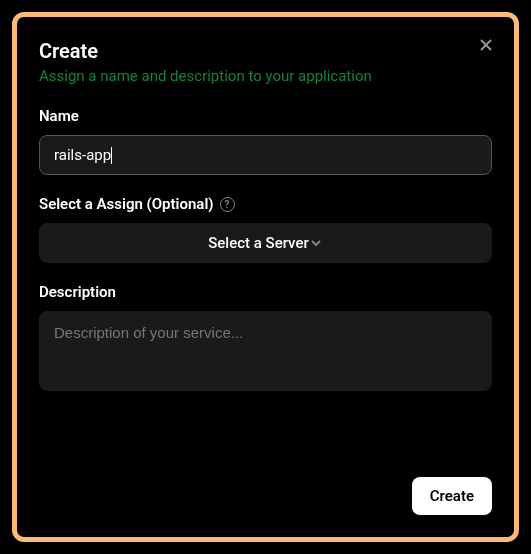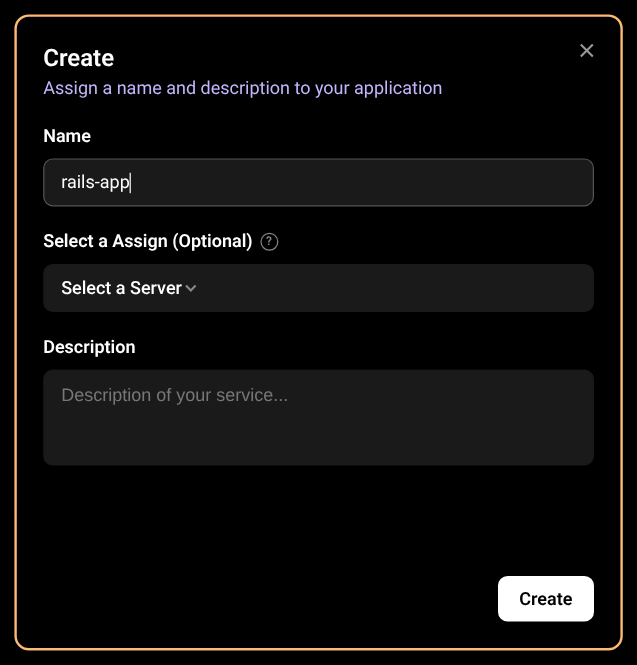--- a/index.html
+++ b/index.html
@@ -9,21 +9,21 @@
     }
     body {
       background: #000;
       font-family: -apple-system, BlinkMacSystemFont, "Segoe UI", Roboto, Helvetica, Arial, sans-serif;
       width: 531px;
       height: 554px;
       padding: 12px;
     }
     .modal {
       background: #000;
-      border: 2px solid #fdba74;
+      border: 5px solid #fdba74;
       border-radius: 12px;
       padding: 22px 22px 22px 22px;
       height: 100%;
       display: flex;
       flex-direction: column;
       position: relative;
     }
     .close-btn {
       position: absolute;
       top: 16px;
@@ -36,21 +36,21 @@
       cursor: pointer;
       color: #999;
     }
     .title {
       color: #fff;
       font-size: 20px;
       font-weight: 600;
       margin-bottom: 4px;
     }
     .subtitle {
-      color: #c4b5fd;
+      color: #15803d;
       font-size: 15px;
       margin-bottom: 22px;
     }
     .field-group {
       margin-bottom: 20px;
     }
     .label {
       color: #fff;
       font-size: 15px;
       font-weight: 600;
@@ -88,21 +88,21 @@
     .select-wrap {
       width: 100%;
       background: #1a1a1a;
       border: 1px solid #1a1a1a;
       border-radius: 8px;
       padding: 10px 14px;
       color: #fff;
       font-size: 15px;
       display: flex;
       align-items: center;
-      justify-content: flex-start;
+      justify-content: center;
       cursor: pointer;
     }
     .select-text {
       color: #fff;
       font-weight: 500;
     }
     .chevron {
       color: #888;
     }
     .readonly-input {

